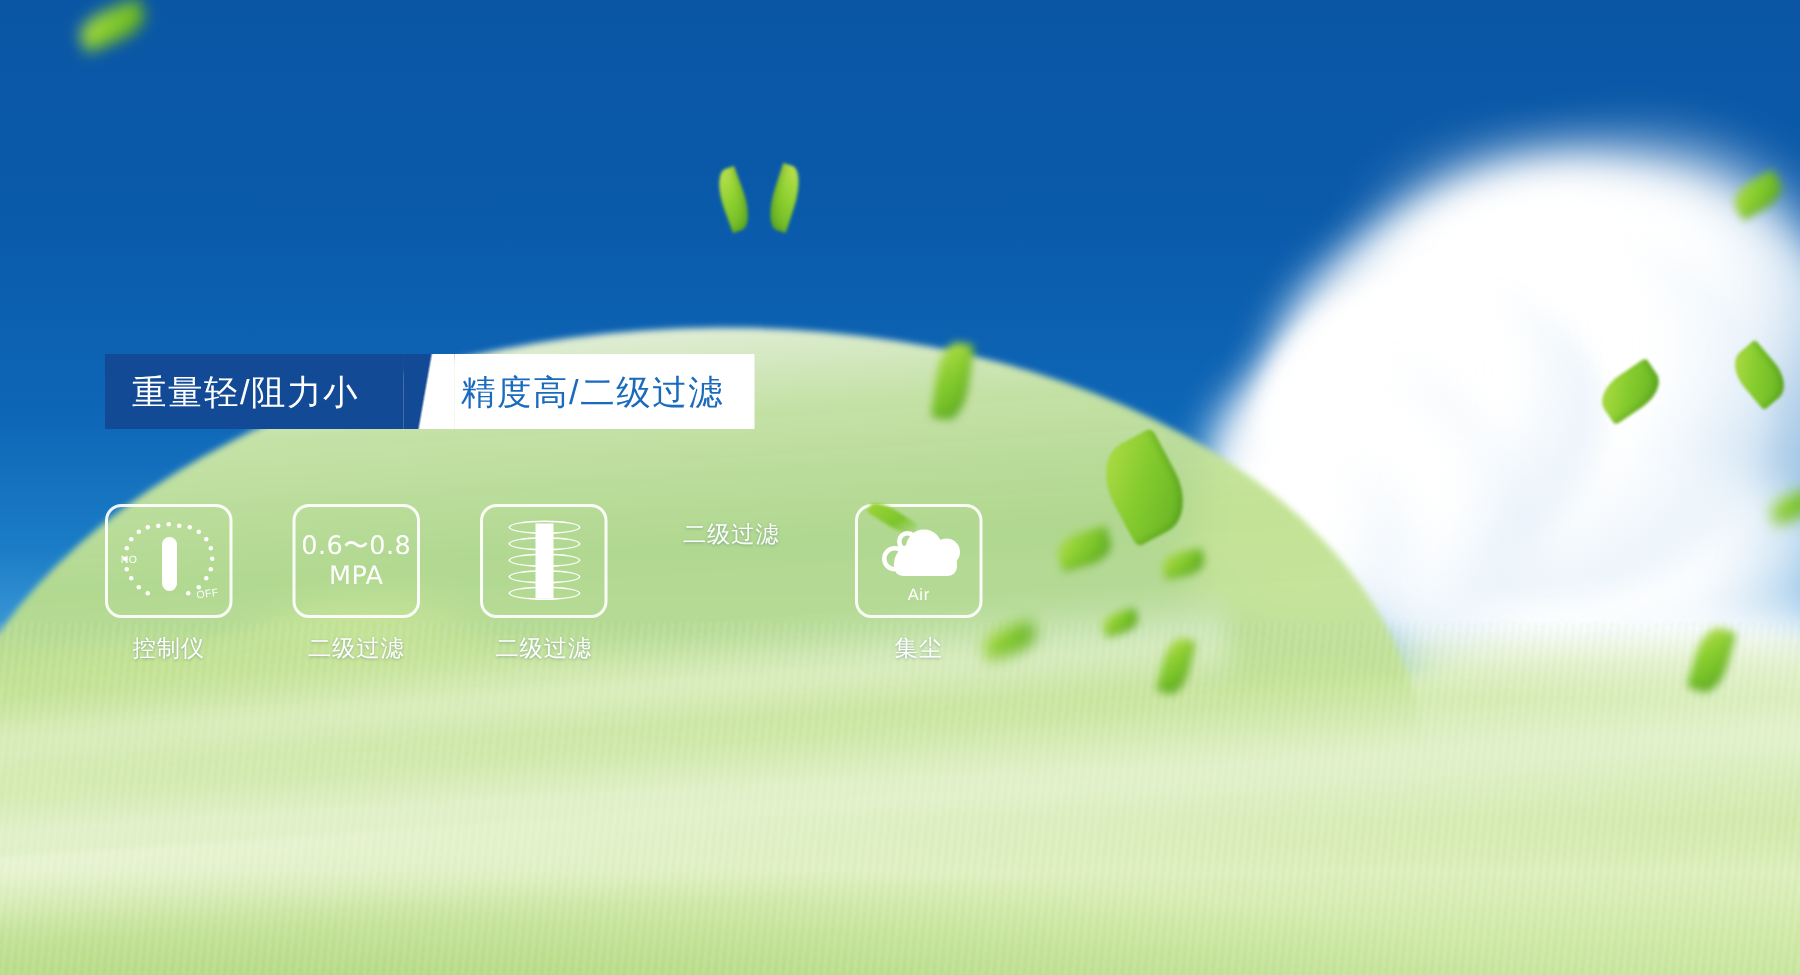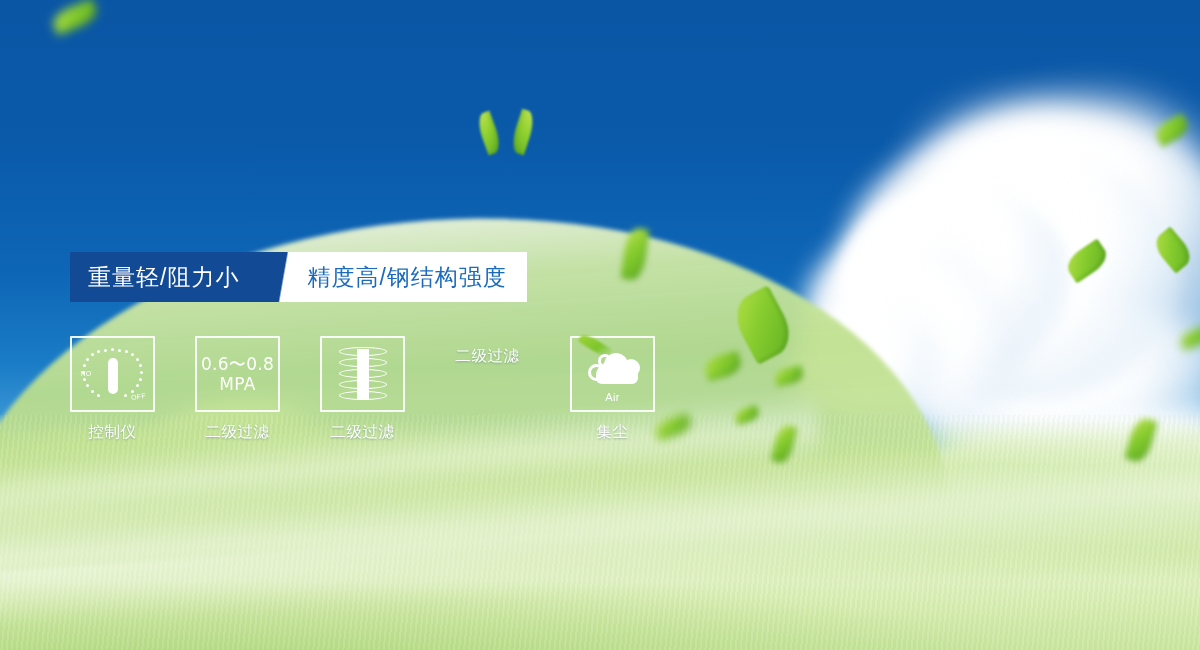--- a/index.html
+++ b/index.html
@@ -168,21 +168,20 @@
   }
 
   
   .badge {
     position:absolute;
     left:70px; top:236px;
     height:50px;
     display:flex;
     align-items:stretch;
     white-space:nowrap;
-    margin-top:16px;
   }
   .badge-left {
     background:#134a96;
     color:#ffffff;
     display:flex; align-items:center;
     padding:0 30px 0 18px;
     font-size:23px;
     letter-spacing:1px;
   }
   .badge-sep {
@@ -202,21 +201,21 @@
   .features {
     position:absolute;
     left:70px; top:336px;
     display:flex;
     gap:40px;
   }
   .feature { width:85px; text-align:center; }
   .fbox {
     width:85px; height:76px;
     border:2px solid rgba(255,255,255,.92);
-    border-radius:1px;
+    border-radius:11px;
     display:flex; flex-direction:column;
     align-items:center; justify-content:center;
     color:#ffffff;
     position:relative;
   }
   .ftext {
     font-size:17px; line-height:1.18;
     letter-spacing:.3px;
     text-align:center;
     font-family:"DejaVu Sans","Liberation Sans",sans-serif;
@@ -359,21 +358,21 @@
   <div class="leaf b3" style="left:655px; top:418px; width:36px; height:18px; transform:rotate(-18deg);"></div>
   <div class="leaf b3" style="left:1180px;top:330px; width:30px; height:16px; transform:rotate(-20deg);"></div>
 
   <div class="leaf sprout b1" style="left:481px; top:112px; width:16px; height:42px; transform:rotate(-20deg);"></div>
   <div class="leaf sprout b1" style="left:515px; top:110px; width:16px; height:44px; transform:rotate(18deg) scaleX(-1);"></div>
 
 
   <div class="badge">
     <div class="badge-left">重量轻/阻力小</div>
     <div class="badge-sep"></div>
-    <div class="badge-right">精度高/钢结构强度</div>
+    <div class="badge-right">精度高/二级过滤</div>
   </div>
 
   <div class="features">
 
     <div class="feature">
       <div class="fbox">
         <div class="gauge">
           <div class="dot" style="left:29px; top:3px;"></div>
           <div class="dot" style="left:36px; top:3.5px;"></div>
           <div class="dot" style="left:43px; top:5px;"></div>

